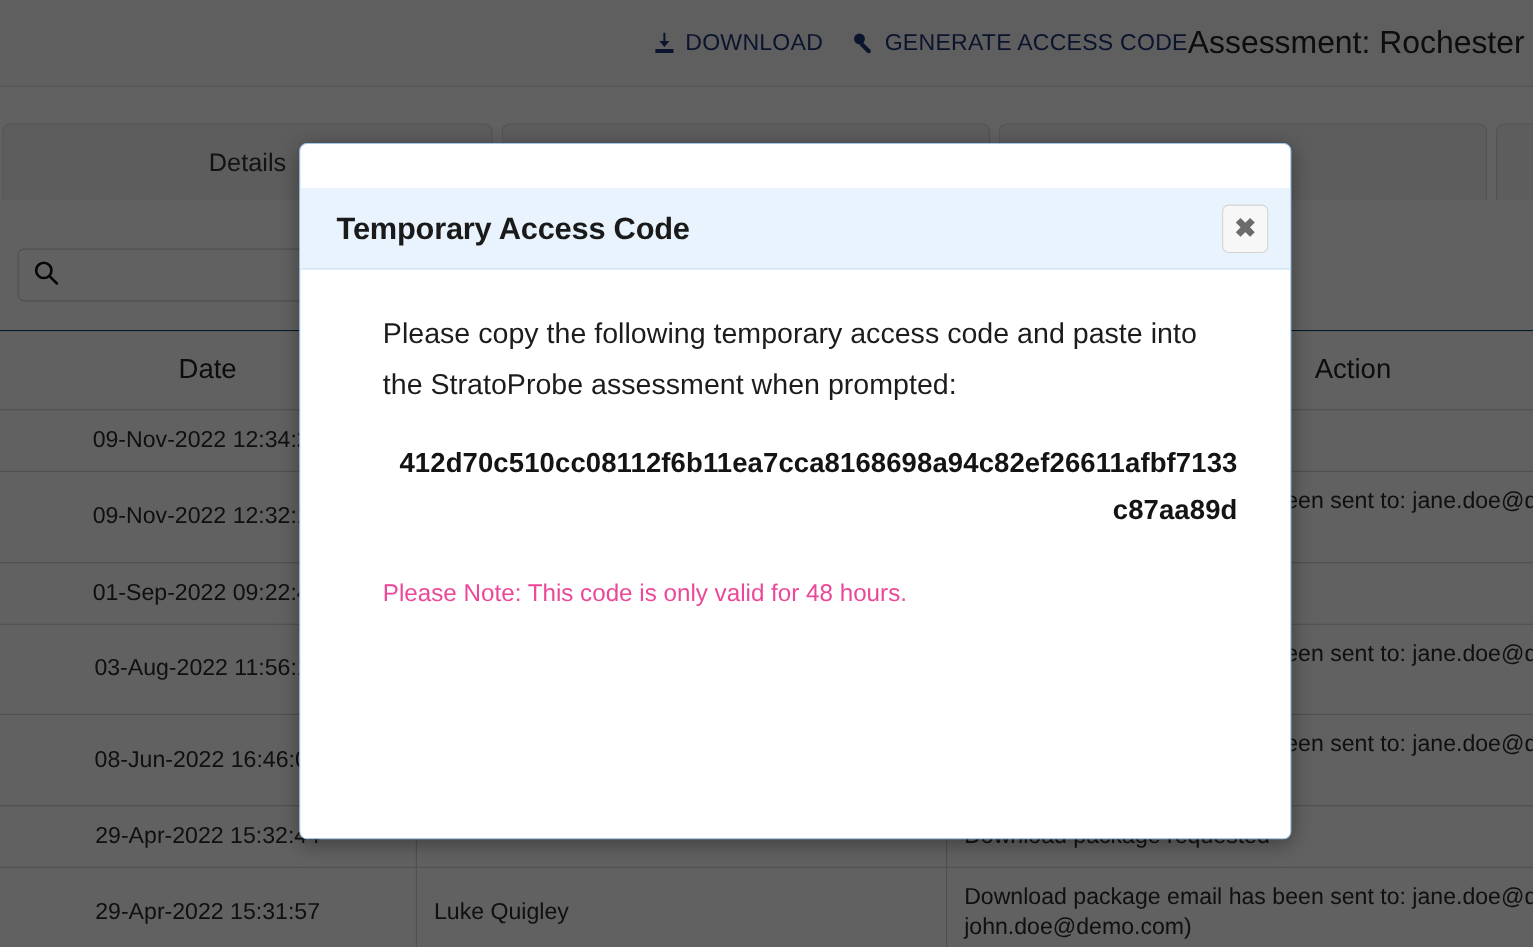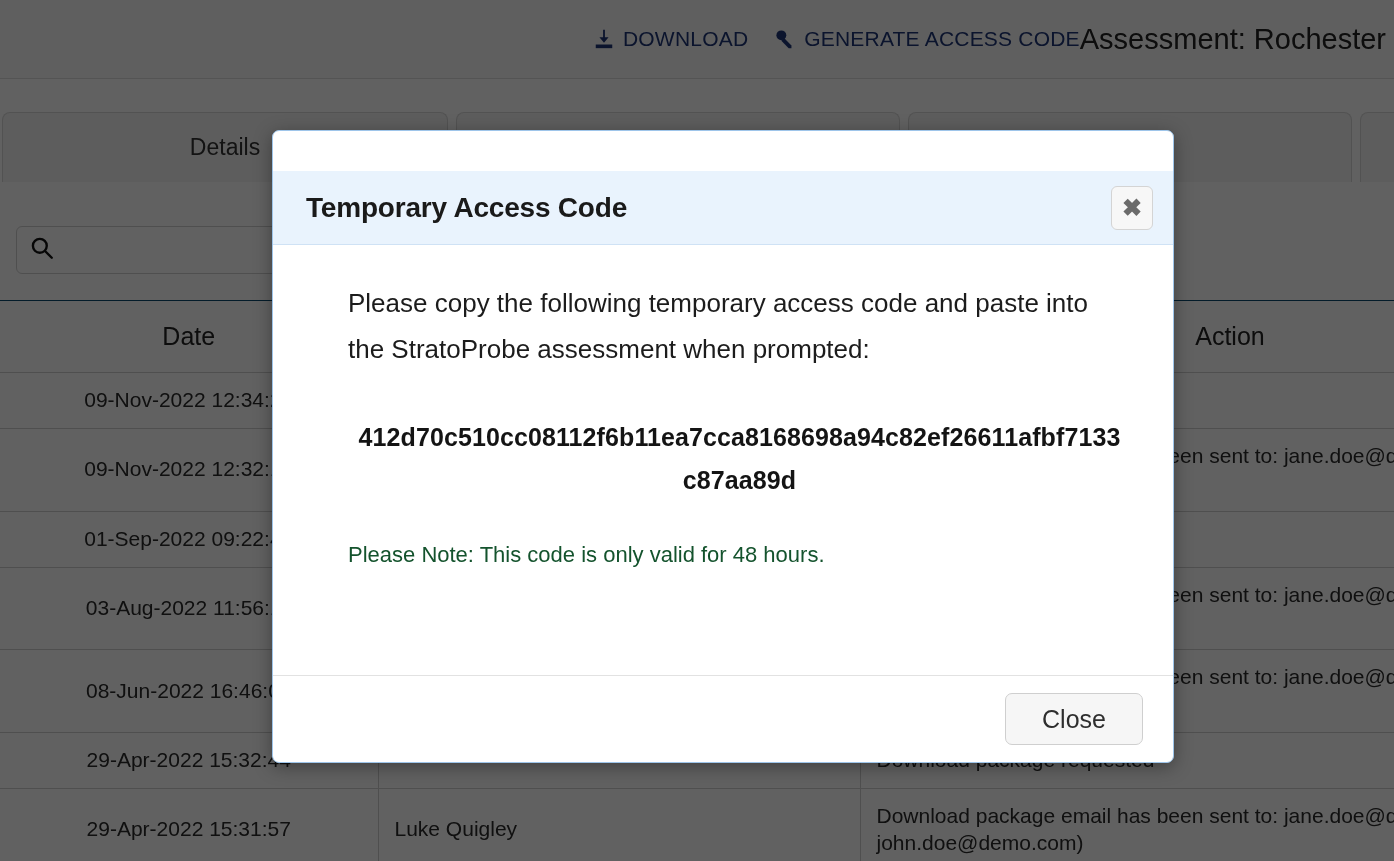--- a/index.html
+++ b/index.html
@@ -217,34 +217,34 @@
     flex: 1 1 auto;
     padding: 36px 48px 0 75px;
   }
   #modal-intro {
     font-size: 26px;
     color: #1c1c1c;
     line-height: 1.75;
     max-width: 760px;
   }
   #access-code {
-    margin-top: 44px;
+    margin-top: 28px;
     font-size: 25px;
     font-weight: bold;
     color: #141414;
-    text-align: center;
+    text-align: right;
     line-height: 1.72;
     word-break: break-all;
     padding: 0 0 0 6px;
     letter-spacing: 0.1px;
   }
   #modal-note {
     margin-top: 40px;
     font-size: 22px;
-    color: #14532d;
+    color: #ec4899;
   }
   #modal-footer {
     flex: 0 0 auto;
     height: 87px;
     border-top: 1px solid #e2e2e2;
     display: flex;
     align-items: center;
     justify-content: flex-end;
     padding: 0 30px 0 0;
   }
@@ -380,16 +380,13 @@
     <div id="modal-title">Temporary Access Code</div>
     <div id="modal-close-btn">✖</div>
   </div>
 
   <div id="modal-body">
     <p id="modal-intro">Please copy the following temporary access code and paste into the StratoProbe assessment when prompted:</p>
     <div id="access-code">412d70c510cc08112f6b11ea7cca8168698a94c82ef26611afbf7133c87aa89d</div>
     <p id="modal-note">Please Note: This code is only valid for 48 hours.</p>
   </div>
 
-  <div id="modal-footer">
-    <button id="modal-close-action">Close</button>
-  </div>
 </div>
 
 </body></html>

